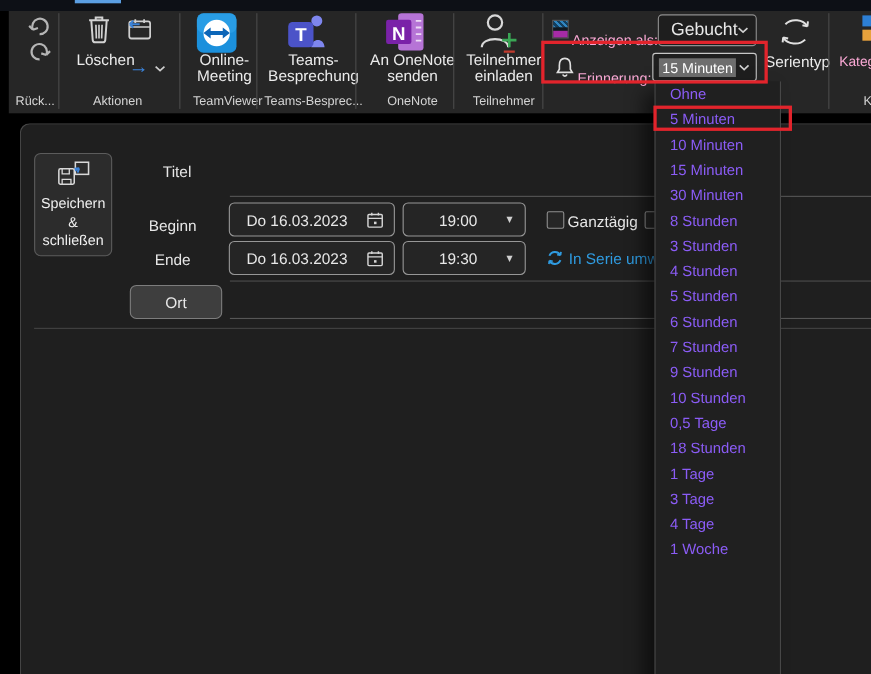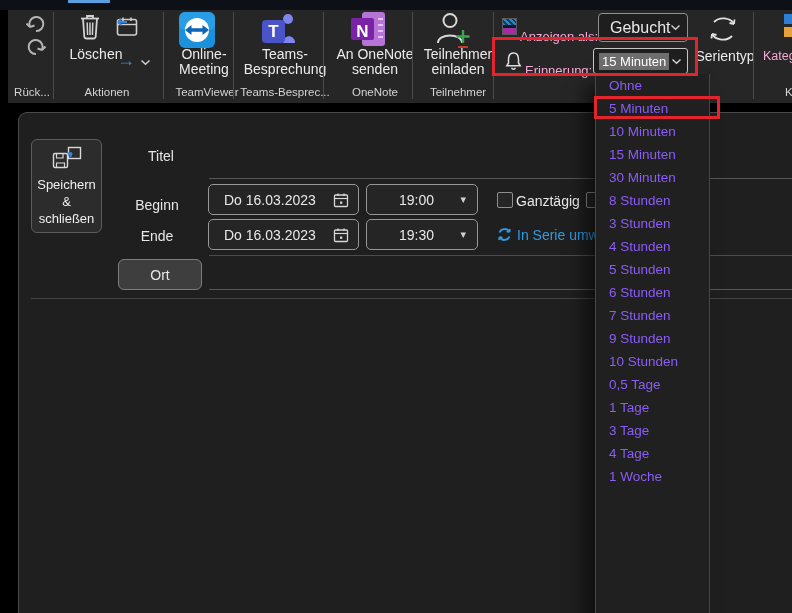--- a/index.html
+++ b/index.html
@@ -319,20 +319,21 @@
     <div class="dd-item">30 Minuten</div>
     <div class="dd-item">8 Stunden</div>
     <div class="dd-item">3 Stunden</div>
     <div class="dd-item">4 Stunden</div>
     <div class="dd-item">5 Stunden</div>
     <div class="dd-item">6 Stunden</div>
     <div class="dd-item">7 Stunden</div>
     <div class="dd-item">9 Stunden</div>
     <div class="dd-item">10 Stunden</div>
     <div class="dd-item">0,5 Tage</div>
+    <div class="dd-item">18 Stunden</div>
     <div class="dd-item">1 Tage</div>
     <div class="dd-item">3 Tage</div>
     <div class="dd-item">4 Tage</div>
     <div class="dd-item">1 Woche</div>
   </div>
 
 <div class="abs redbox" style="left:492px;top:37px;width:206px;height:39px"></div>
 <div class="abs redbox" style="left:594px;top:96px;width:126px;height:23px"></div>
 
 </body></html>

